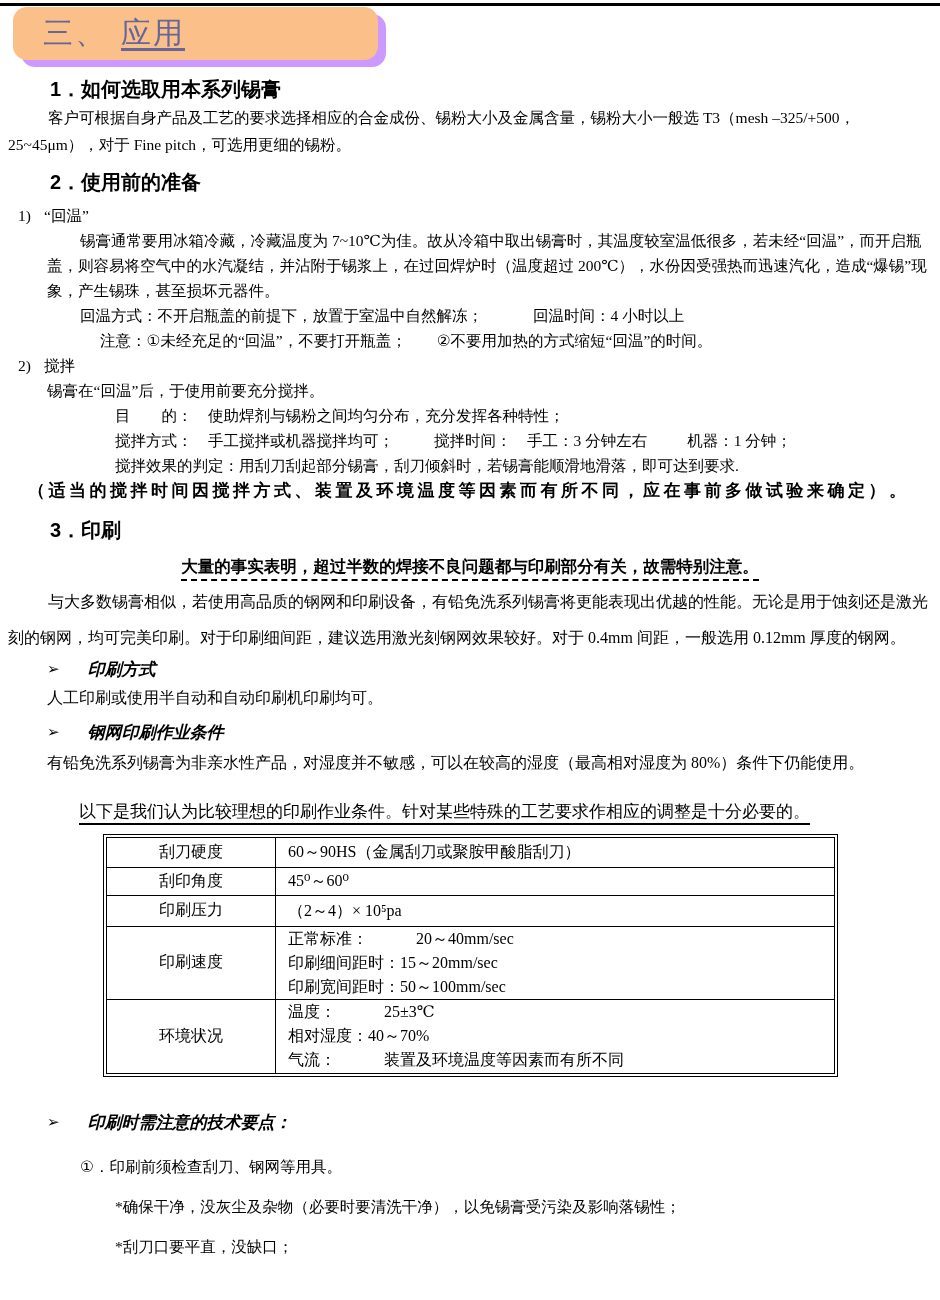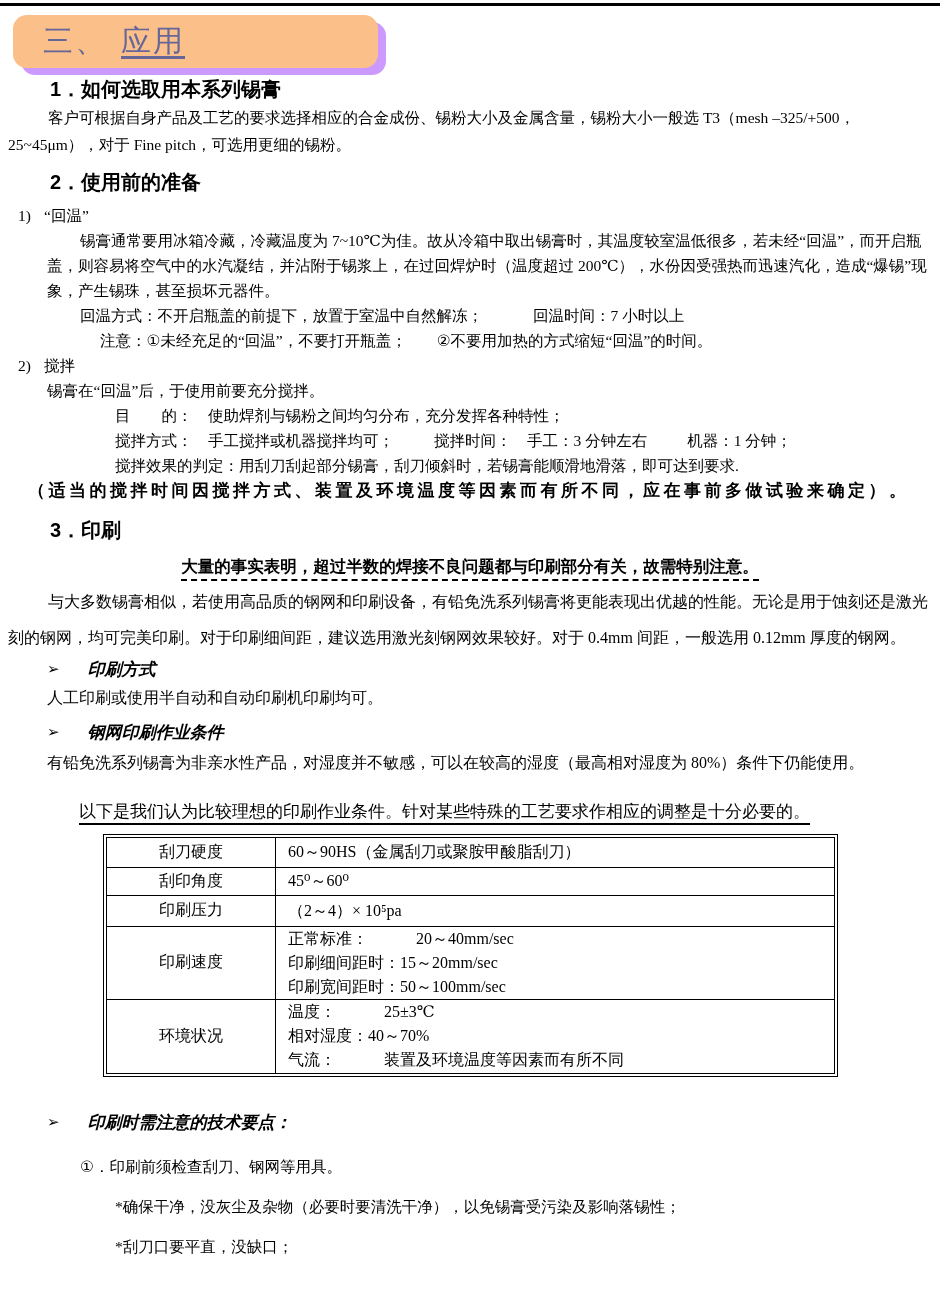--- a/index.html
+++ b/index.html
@@ -3,21 +3,21 @@
 <meta charset="utf-8">
 <style>
   html,body{margin:0;padding:0;}
   body{
     width:940px;height:1300px;background:#ffffff;color:#000;
     font-family:"Liberation Serif","DejaVu Serif","DejaVu Sans",serif;
     position:relative;overflow:hidden;
   }
   .top-rule{position:absolute;top:3px;left:0;width:940px;height:0;border-top:3px solid #000;}
   .header-box{
-    position:absolute;top:15px;left:13px;width:365px;height:53px;
+    position:absolute;top:7px;left:13px;width:365px;height:53px;
     background:#FBC08A;border-radius:14px;
     box-shadow:8px 7px 0 0 #CC99FF;
     display:flex;align-items:center;z-index:2;
   }
   .header-title{font-size:30px;color:#666699;margin-left:30px;letter-spacing:2px;}
   .header-title .ul{text-decoration:underline;text-underline-offset:5px;margin-left:14px;}
   .content{position:absolute;top:68px;left:0;width:940px;}
   .sec-heading{
     font-family:"Liberation Sans","DejaVu Sans",sans-serif;
     font-weight:bold;font-size:20px;line-height:28px;margin:0 0 0 50px;
@@ -83,21 +83,21 @@
   <p class="sec-heading" style="margin-top:7px;">1．如何选取用本系列锡膏</p>
   <p class="body-text indent2" style="margin-top:1px;">客户可根据自身产品及工艺的要求选择相应的合金成份、锡粉大小及金属含量，锡粉大小一般选 T3（mesh –325/+500，25~45μm），对于 Fine pitch，可选用更细的锡粉。</p>
 
   <p class="sec-heading" style="margin-top:10px;">2．使用前的准备</p>
 
   <div class="list-row" style="margin-top:7px;">
     <span class="num">1)</span><span>“回温”</span>
   </div>
   <p class="sub-para">锡膏通常要用冰箱冷藏，冷藏温度为 7~10℃为佳。故从冷箱中取出锡膏时，其温度较室温低很多，若未经“回温”，而开启瓶盖，则容易将空气中的水汽凝结，并沾附于锡浆上，在过回焊炉时（温度超过 200℃），水份因受强热而迅速汽化，造成“爆锡”现象，产生锡珠，甚至损坏元器件。</p>
   <div class="kv-line">
-    <span>回温方式：不开启瓶盖的前提下，放置于室温中自然解冻；</span><span class="gap50"></span><span>回温时间：7 小时以上</span>
+    <span>回温方式：不开启瓶盖的前提下，放置于室温中自然解冻；</span><span class="gap50"></span><span>回温时间：4 小时以上</span>
   </div>
   <div class="kv-line2">
     <span>注意：①未经充足的“回温”，不要打开瓶盖；</span><span class="gap30"></span><span>②不要用加热的方式缩短“回温”的时间。</span>
   </div>
 
   <div class="list-row">
     <span class="num">2)</span><span>搅拌</span>
   </div>
   <div class="kv-line" style="margin-left:47px;">锡膏在“回温”后，于使用前要充分搅拌。</div>
   <div class="kv-line3">目　　的：　使助焊剂与锡粉之间均匀分布，充分发挥各种特性；</div>

